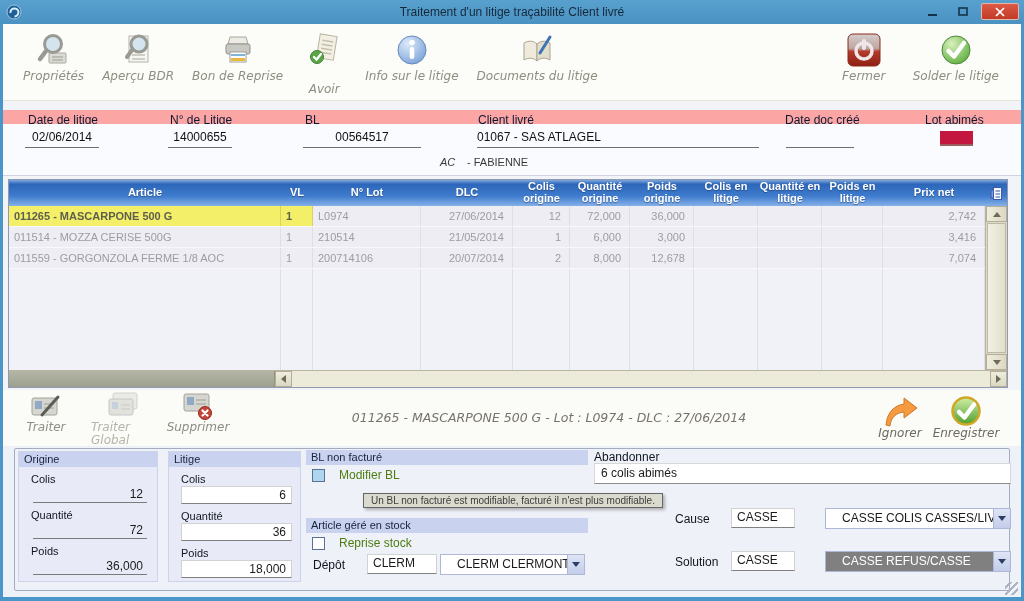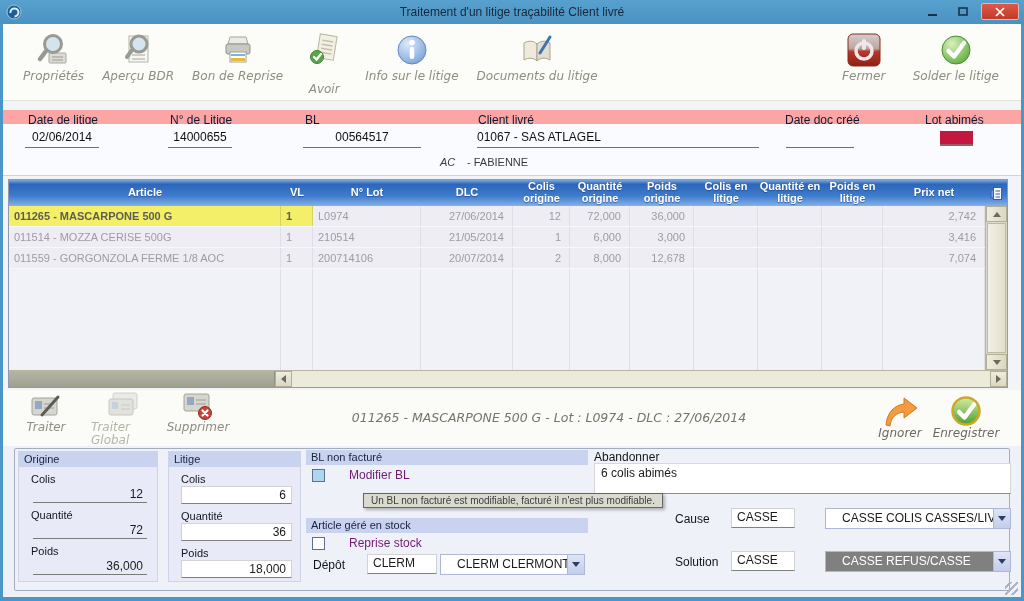--- a/index.html
+++ b/index.html
@@ -75,33 +75,33 @@
   .ab-right .hand{color:#6e6a60}
   
   .detail{position:absolute;top:422px;left:0;right:0;bottom:0;background:#eef1f8}
   .groupframe{position:absolute;left:11px;top:2px;width:996px;height:143px;border:1px solid #a4adc0;border-radius:2px}
   .panel{position:absolute;background:#e8ebf7;border:1px solid #cdd3e8}
   .panel-h{background:#c9d2ee;font-size:11px;color:#16233f;padding:1px 5px;height:15px}
   .flabel{font-size:11px;color:#10151f;margin:6px 0 1px 12px}
   .uval{margin:0 10px 0 14px;text-align:right;border-bottom:1px solid #7a7a7a;padding:1px 4px;font-size:12px}
   .wbox{margin:0 8px 0 12px;text-align:right;background:#fff;border:1px solid #d2d2d2;border-bottom-color:#808080;padding:1px 5px;font-size:12px}
   .sect-h{position:absolute;width:282px;height:15px;background:#c9d2ee;font-size:11px;color:#16233f;padding:1px 5px}
-  .cbrow{position:absolute;display:flex;align-items:center;gap:24px;font-size:12px;color:#701a75}
+  .cbrow{position:absolute;display:flex;align-items:center;gap:14px;font-size:12px;color:#4d7c0f}
   .cbox{width:13px;height:13px;border:1px solid #5c6f94;background:#fff}
   .cbox.hl{background:#aed6ee}
   .tooltip{position:absolute;background:#dadace;border:1px solid #666;box-shadow:2px 2px 3px rgba(0,0,0,.28);
            padding:1px 7px;font-size:10px;color:#3c3c3c;white-space:nowrap;z-index:9}
   .dlabel{position:absolute;font-size:12px;color:#10151f}
   .codebox{position:absolute;background:#fff;border:1px solid #d2d2d2;border-bottom-color:#808080;font-size:12px;padding:1px 5px;height:20px}
   .dd{position:absolute;height:21px;display:flex;border:1px solid #aeb8d6}
   .dd-text{flex:1;background:#fff;font-size:12px;padding:2px 16px;white-space:nowrap;overflow:hidden}
   .dd-text.selgray{background:#808080;color:#fff}
   .dd-btn{width:17px;background:linear-gradient(#dfe5f5,#c3cdeb);border-left:1px solid #aeb8d6;display:flex;align-items:center;justify-content:center}
   .dd-tri{width:0;height:0;border-left:4px solid transparent;border-right:4px solid transparent;border-top:5px solid #2c3e66}
-  .widebox{position:absolute;background:#fff;border:1px solid #d8d8d8;border-bottom-color:#8c8c8c;font-size:12px;padding:2px 6px;height:31px}
+  .widebox{position:absolute;background:#fff;border:1px solid #d8d8d8;border-bottom-color:#8c8c8c;font-size:12px;padding:2px 6px;height:21px}
   .grip{position:absolute;right:3px;bottom:2px;width:13px;height:13px;
         background:repeating-linear-gradient(135deg,transparent 0 3px,#aab2c4 3px 5px)}
 </style>
 </head>
 <body>
 
 <div class="window">
 
   <div class="titlebar">
     <span class="app-icon">

